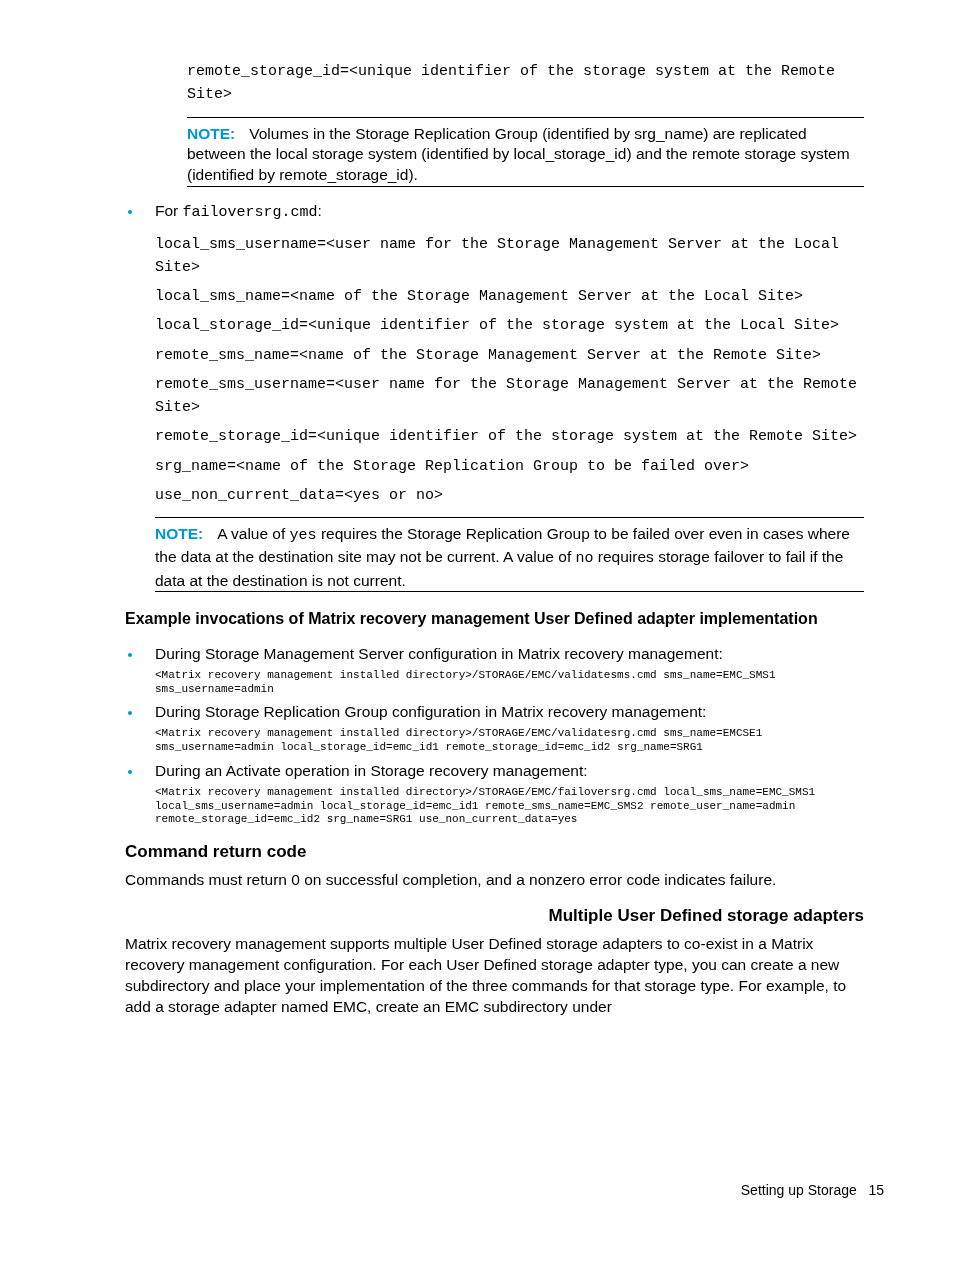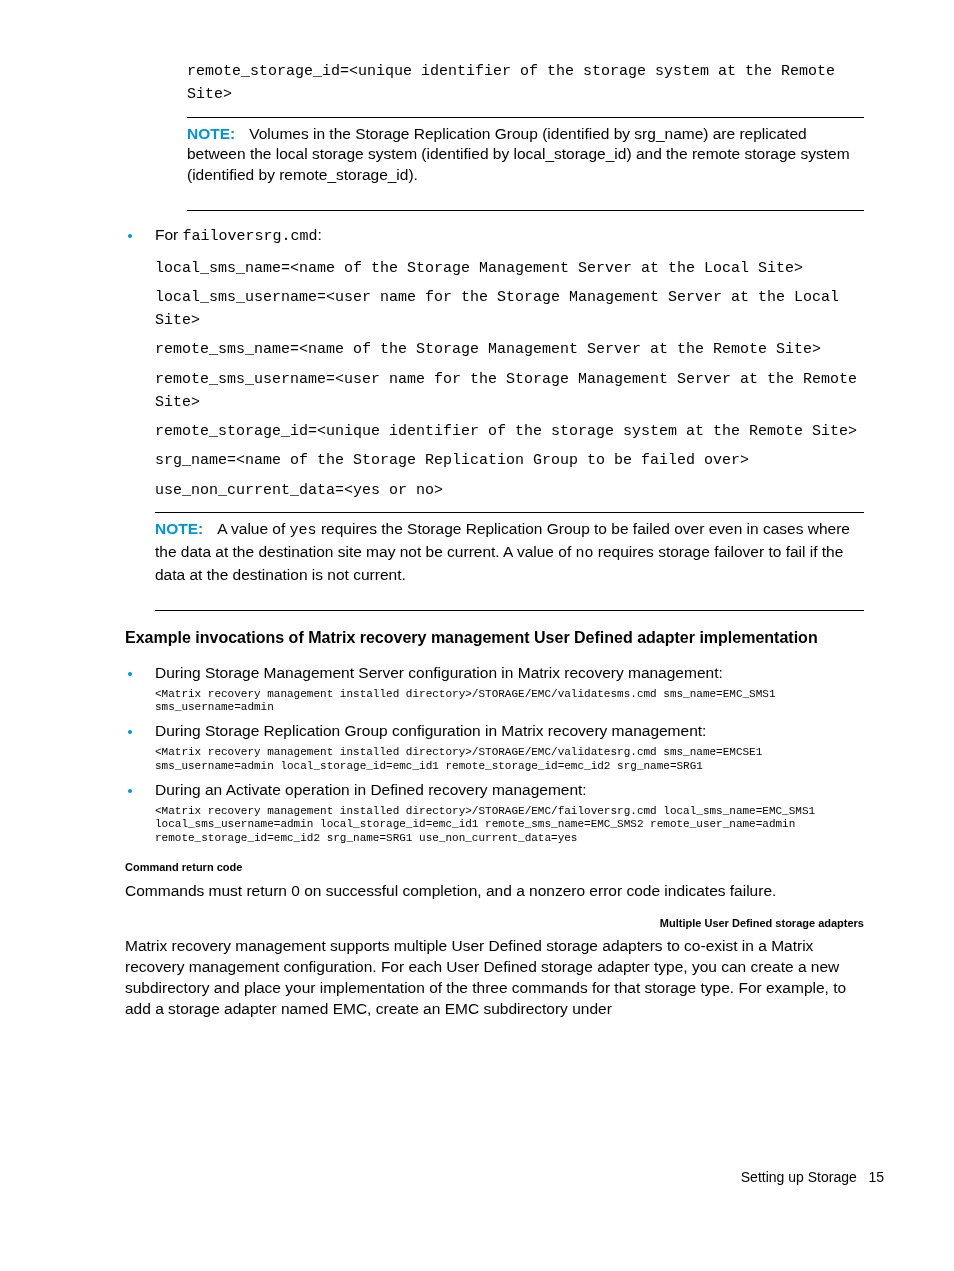--- a/index.html
+++ b/index.html
@@ -30,21 +30,21 @@
     font-family: "Courier New", Courier, monospace;
     font-size: 15px;
     line-height: 1.55;
   }
   .mono-line {
     margin-bottom: 6px;
   }
   .note-block {
     border-top: 1px solid #000;
     border-bottom: 1px solid #000;
-    padding: 6px 0 24px 0;
+    padding: 6px 0 0 0;
     margin-top: 10px;
     margin-bottom: 10px;
   }
   .note-label {
     color: #0096d6;
     font-weight: bold;
   }
   .note-spacer { display:inline-block; width:14px; }
   ul.bullets {
     list-style: disc;
@@ -55,36 +55,36 @@
     margin-bottom: 6px;
     padding-left: 12px;
   }
   ul.bullets > li::marker { color:#0096d6; font-size:14px; }
   h3.sec {
     font-size: 16px;
     font-weight: bold;
     margin: 16px 0 8px 0;
   }
   h4.sub {
-    font-size: 11px;
+    font-size: 17px;
     font-weight: bold;
     margin: 14px 0 6px 0;
   }
   .small-mono {
     font-family: "Courier New", Courier, monospace;
     font-size: 11px;
     line-height: 1.25;
     margin-top: 4px;
     margin-bottom: 4px;
     word-break: break-word;
   }
   .para { margin: 6px 16px; }
   .footer {
     position: absolute;
-    bottom: 37px;
+    bottom: 24px;
     right: 70px;
     font-size: 14px;
   }
 </style>
 </head>
 <body>
 
 <div class="page">
   <div class="content">
 
@@ -94,22 +94,23 @@
       <div class="note-block">
         <span class="note-label">NOTE:</span><span class="note-spacer"></span><span>Volumes in the Storage Replication Group (identified by srg_name) are replicated between the local storage system (identified by local_storage_id) and the remote storage system (identified by remote_storage_id).</span>
       </div>
     </div>
 
     <ul class="bullets" style="margin-left:-30px;">
       <li>
         <span>For </span><span class="mono">failoversrg.cmd</span><span>:</span>
 
         <div style="margin-top:8px;">
+          <div class="mono mono-line">local_sms_username=&lt;user name for the Storage Management Server at the Local Site&gt;</div>
           <div class="mono mono-line">local_sms_name=&lt;name of the Storage Management Server at the Local Site&gt;</div>
-          <div class="mono mono-line">local_sms_username=&lt;user name for the Storage Management Server at the Local Site&gt;</div>
+          <div class="mono mono-line">local_storage_id=&lt;unique identifier of the storage system at the Local Site&gt;</div>
           <div class="mono mono-line">remote_sms_name=&lt;name of the Storage Management Server at the Remote Site&gt;</div>
           <div class="mono mono-line">remote_sms_username=&lt;user name for the Storage Management Server at the Remote Site&gt;</div>
           <div class="mono mono-line">remote_storage_id=&lt;unique identifier of the storage system at the Remote Site&gt;</div>
           <div class="mono mono-line">srg_name=&lt;name of the Storage Replication Group to be failed over&gt;</div>
           <div class="mono mono-line">use_non_current_data=&lt;yes or no&gt;</div>
         </div>
 
         <div class="note-block">
           <span class="note-label">NOTE:</span><span class="note-spacer"></span><span>A value of </span><span class="mono">yes</span><span> requires the Storage Replication Group to be failed over even in cases where the data at the destination site may not be current. A value of </span><span class="mono">no</span><span> requires storage failover to fail if the data at the destination is not current.</span>
         </div>
@@ -121,21 +122,21 @@
     <ul class="bullets" style="margin-left:-30px;">
       <li>
         <span>During Storage Management Server configuration in Matrix recovery management:</span>
         <div class="small-mono">&lt;Matrix recovery management installed directory&gt;/STORAGE/EMC/validatesms.cmd sms_name=EMC_SMS1 sms_username=admin</div>
       </li>
       <li>
         <span>During Storage Replication Group configuration in Matrix recovery management:</span>
         <div class="small-mono">&lt;Matrix recovery management installed directory&gt;/STORAGE/EMC/validatesrg.cmd sms_name=EMCSE1 sms_username=admin local_storage_id=emc_id1 remote_storage_id=emc_id2 srg_name=SRG1</div>
       </li>
       <li>
-        <span>During an Activate operation in Defined recovery management:</span>
+        <span>During an Activate operation in Storage recovery management:</span>
         <div class="small-mono">&lt;Matrix recovery management installed directory&gt;/STORAGE/EMC/failoversrg.cmd local_sms_name=EMC_SMS1 local_sms_username=admin local_storage_id=emc_id1 remote_sms_name=EMC_SMS2 remote_user_name=admin remote_storage_id=emc_id2 srg_name=SRG1 use_non_current_data=yes</div>
       </li>
     </ul>
 
     <h4 class="sub" style="margin-left:-30px;">Command return code</h4>
     <div class="para" style="margin-left:-30px;">Commands must return 0 on successful completion, and a nonzero error code indicates failure.</div>
 
     <h4 class="sub" style="margin-left:-30px;text-align:right;">Multiple User Defined storage adapters</h4>
     <div class="para" style="margin-left:-30px;">Matrix recovery management supports multiple User Defined storage adapters to co-exist in a Matrix recovery management configuration. For each User Defined storage adapter type, you can create a new subdirectory and place your implementation of the three commands for that storage type. For example, to add a storage adapter named EMC, create an EMC subdirectory under</div>
 

